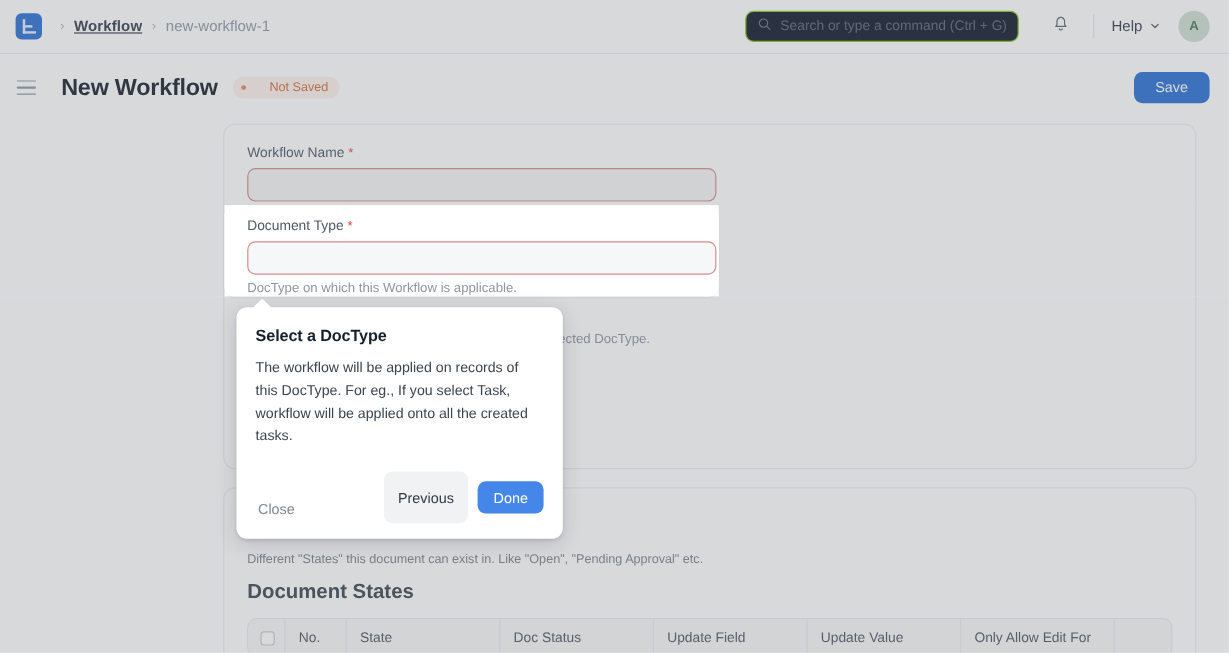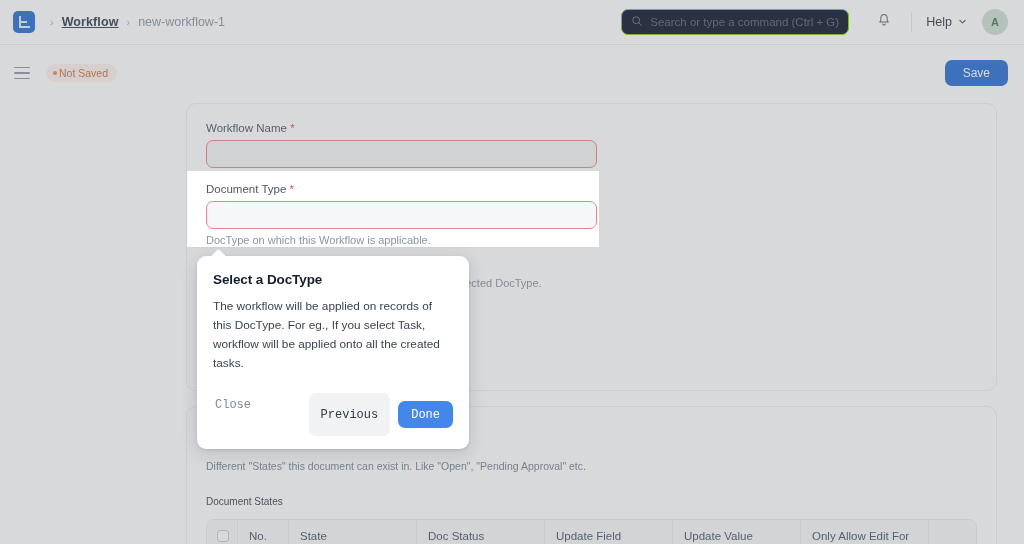--- a/index.html
+++ b/index.html
@@ -125,21 +125,21 @@
   }
   .sidebar-toggle span {
     display: block; height: 1.6px; width: 16px; background: #8e99a4; border-radius: 2px;
   }
   .page-title {
     font-size: 19.5px; font-weight: 700; color: #15202b;
     margin-left: 17px; letter-spacing: -.2px;
   }
   .not-saved {
     margin-left: 12px;
-    display: inline-flex; align-items: center; gap: 2px;
+    display: inline-flex; align-items: center; gap: 20px;
     background: #fdf2ec;
     border-radius: 9px;
     padding: 3px 9px 3px 7px;
     font-size: 10.5px; color: #cf6e3f; font-weight: 500;
   }
   .not-saved .dot {
     width: 4px; height: 4px; border-radius: 50%; background: #e08b5b;
   }
   .save-btn {
     margin-left: auto;
@@ -196,21 +196,21 @@
   .cb-label { font-size: 11.5px; color: #3c4753; }
   .cb-help { font-size: 11px; color: #8b96a1; margin-top: 4px; margin-left: 21px; }
 
   .section-title {
     font-size: 15px; font-weight: 700; color: #15202b; letter-spacing: -.1px;
   }
   .section-desc {
     font-size: 10.5px; color: #7a8591; margin-top: 18px;
   }
   .subsection-label {
-    font-size: 10px; color: #3c4753; margin-top: 24px;
+    font-size: 17px; color: #3c4753; margin-top: 11px; font-weight: bold;
   }
   .subsection-desc {
     font-size: 11px; color: #7a8591; margin-top: 4px;
   }
 
   
   .grid {
     margin-top: 12px;
     border: 1px solid #e8ebed;
     border-radius: 8px;
@@ -295,21 +295,21 @@
   .pop-title {
     font-size: 13.5px; font-weight: 700; color: #15202b; letter-spacing: -.1px;
     position: relative;
   }
   .pop-body {
     margin-top: 10px;
     font-size: 11.8px; line-height: 1.62; color: #39444f;
   }
   .pop-actions {
     margin-top: 20px;
-    display: flex; align-items: flex-start; font-family: Liberation Mono, monospace;
+    display: flex; align-items: flex-end;
   }
   .btn-close {
     background: transparent; border: 0; cursor: pointer;
     font-family: inherit; font-size: 12px; color: #7c8792;
     padding: 5px 2px;
   }
   .pop-right { margin-left: auto; display: flex; align-items: center; gap: 8px; }
   .btn-prev {
     background: #f1f2f4; border: 0; border-radius: 7px; cursor: pointer;
     font-family: inherit; font-size: 12px; color: #2f3a46;
@@ -382,20 +382,21 @@
     </div>
   </div>
 
   <div class="page-head">
     <button class="sidebar-toggle">
       <span></span>
         <span></span>
         <span></span>
     </button>
 
+    <h1 class="page-title">New Workflow</h1>
 
     <span class="not-saved">
       <span class="dot"></span>
       <span>Not Saved</span>
     </span>
 
     <button class="save-btn">Save</button>
   </div>
 
   <div class="content">

